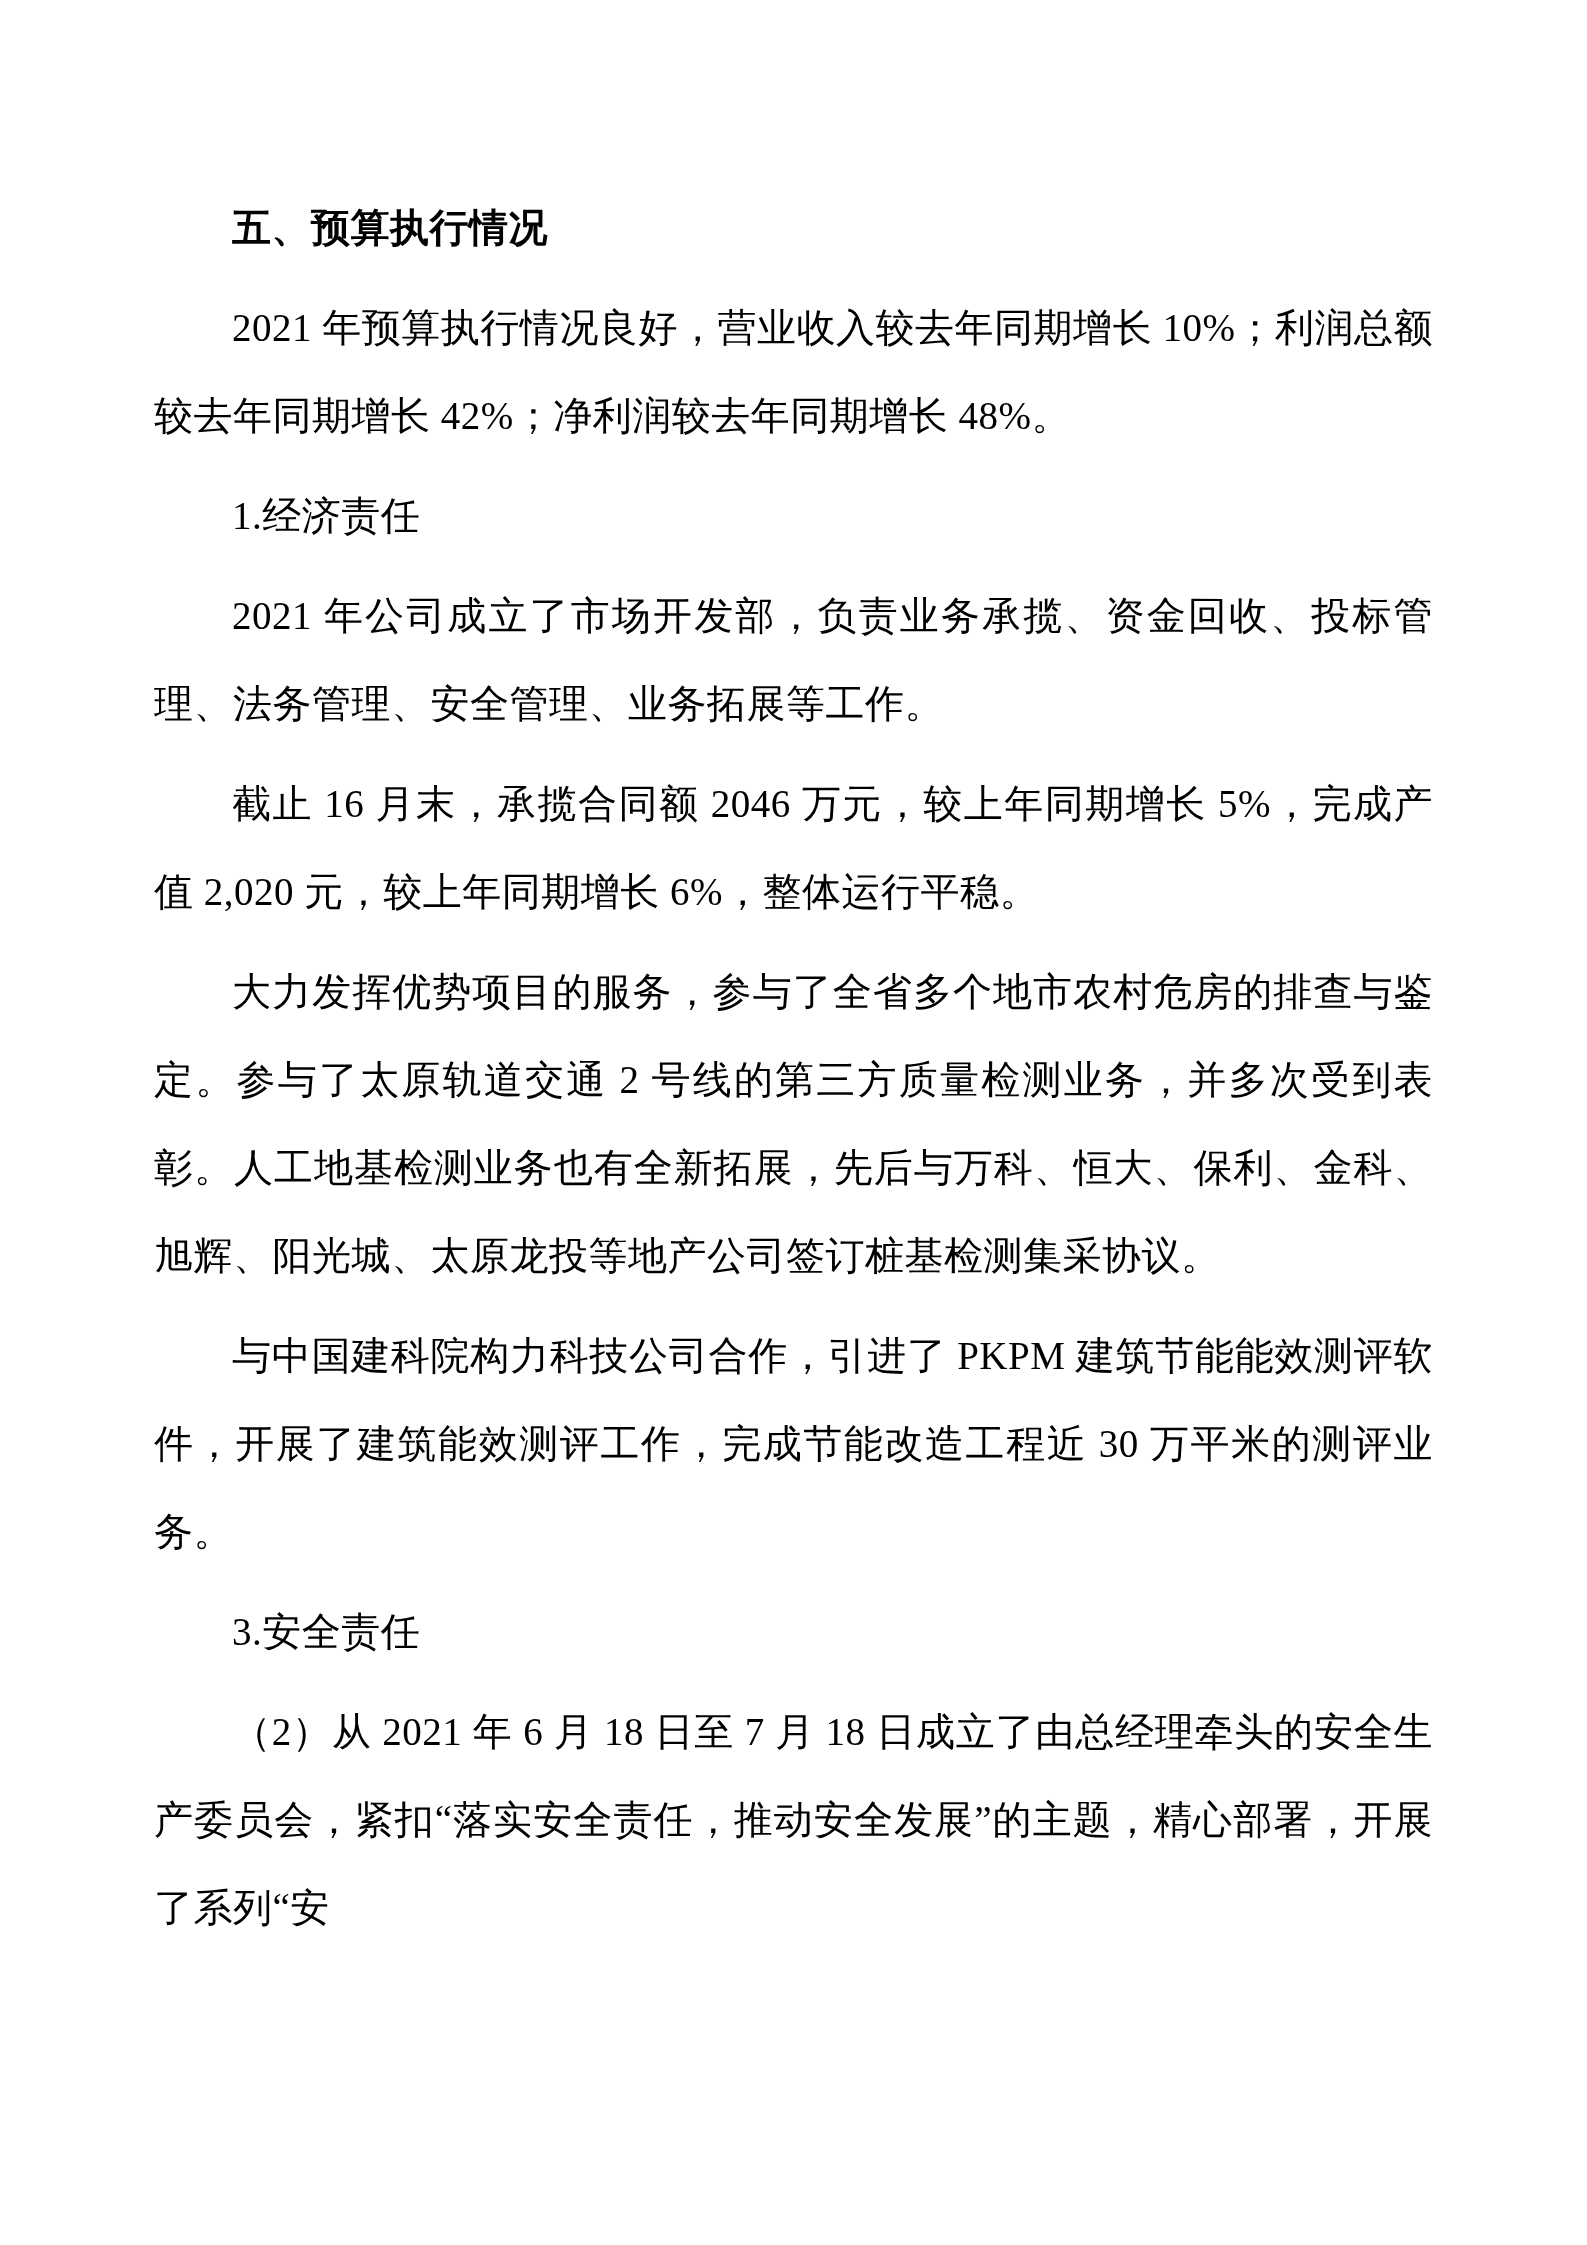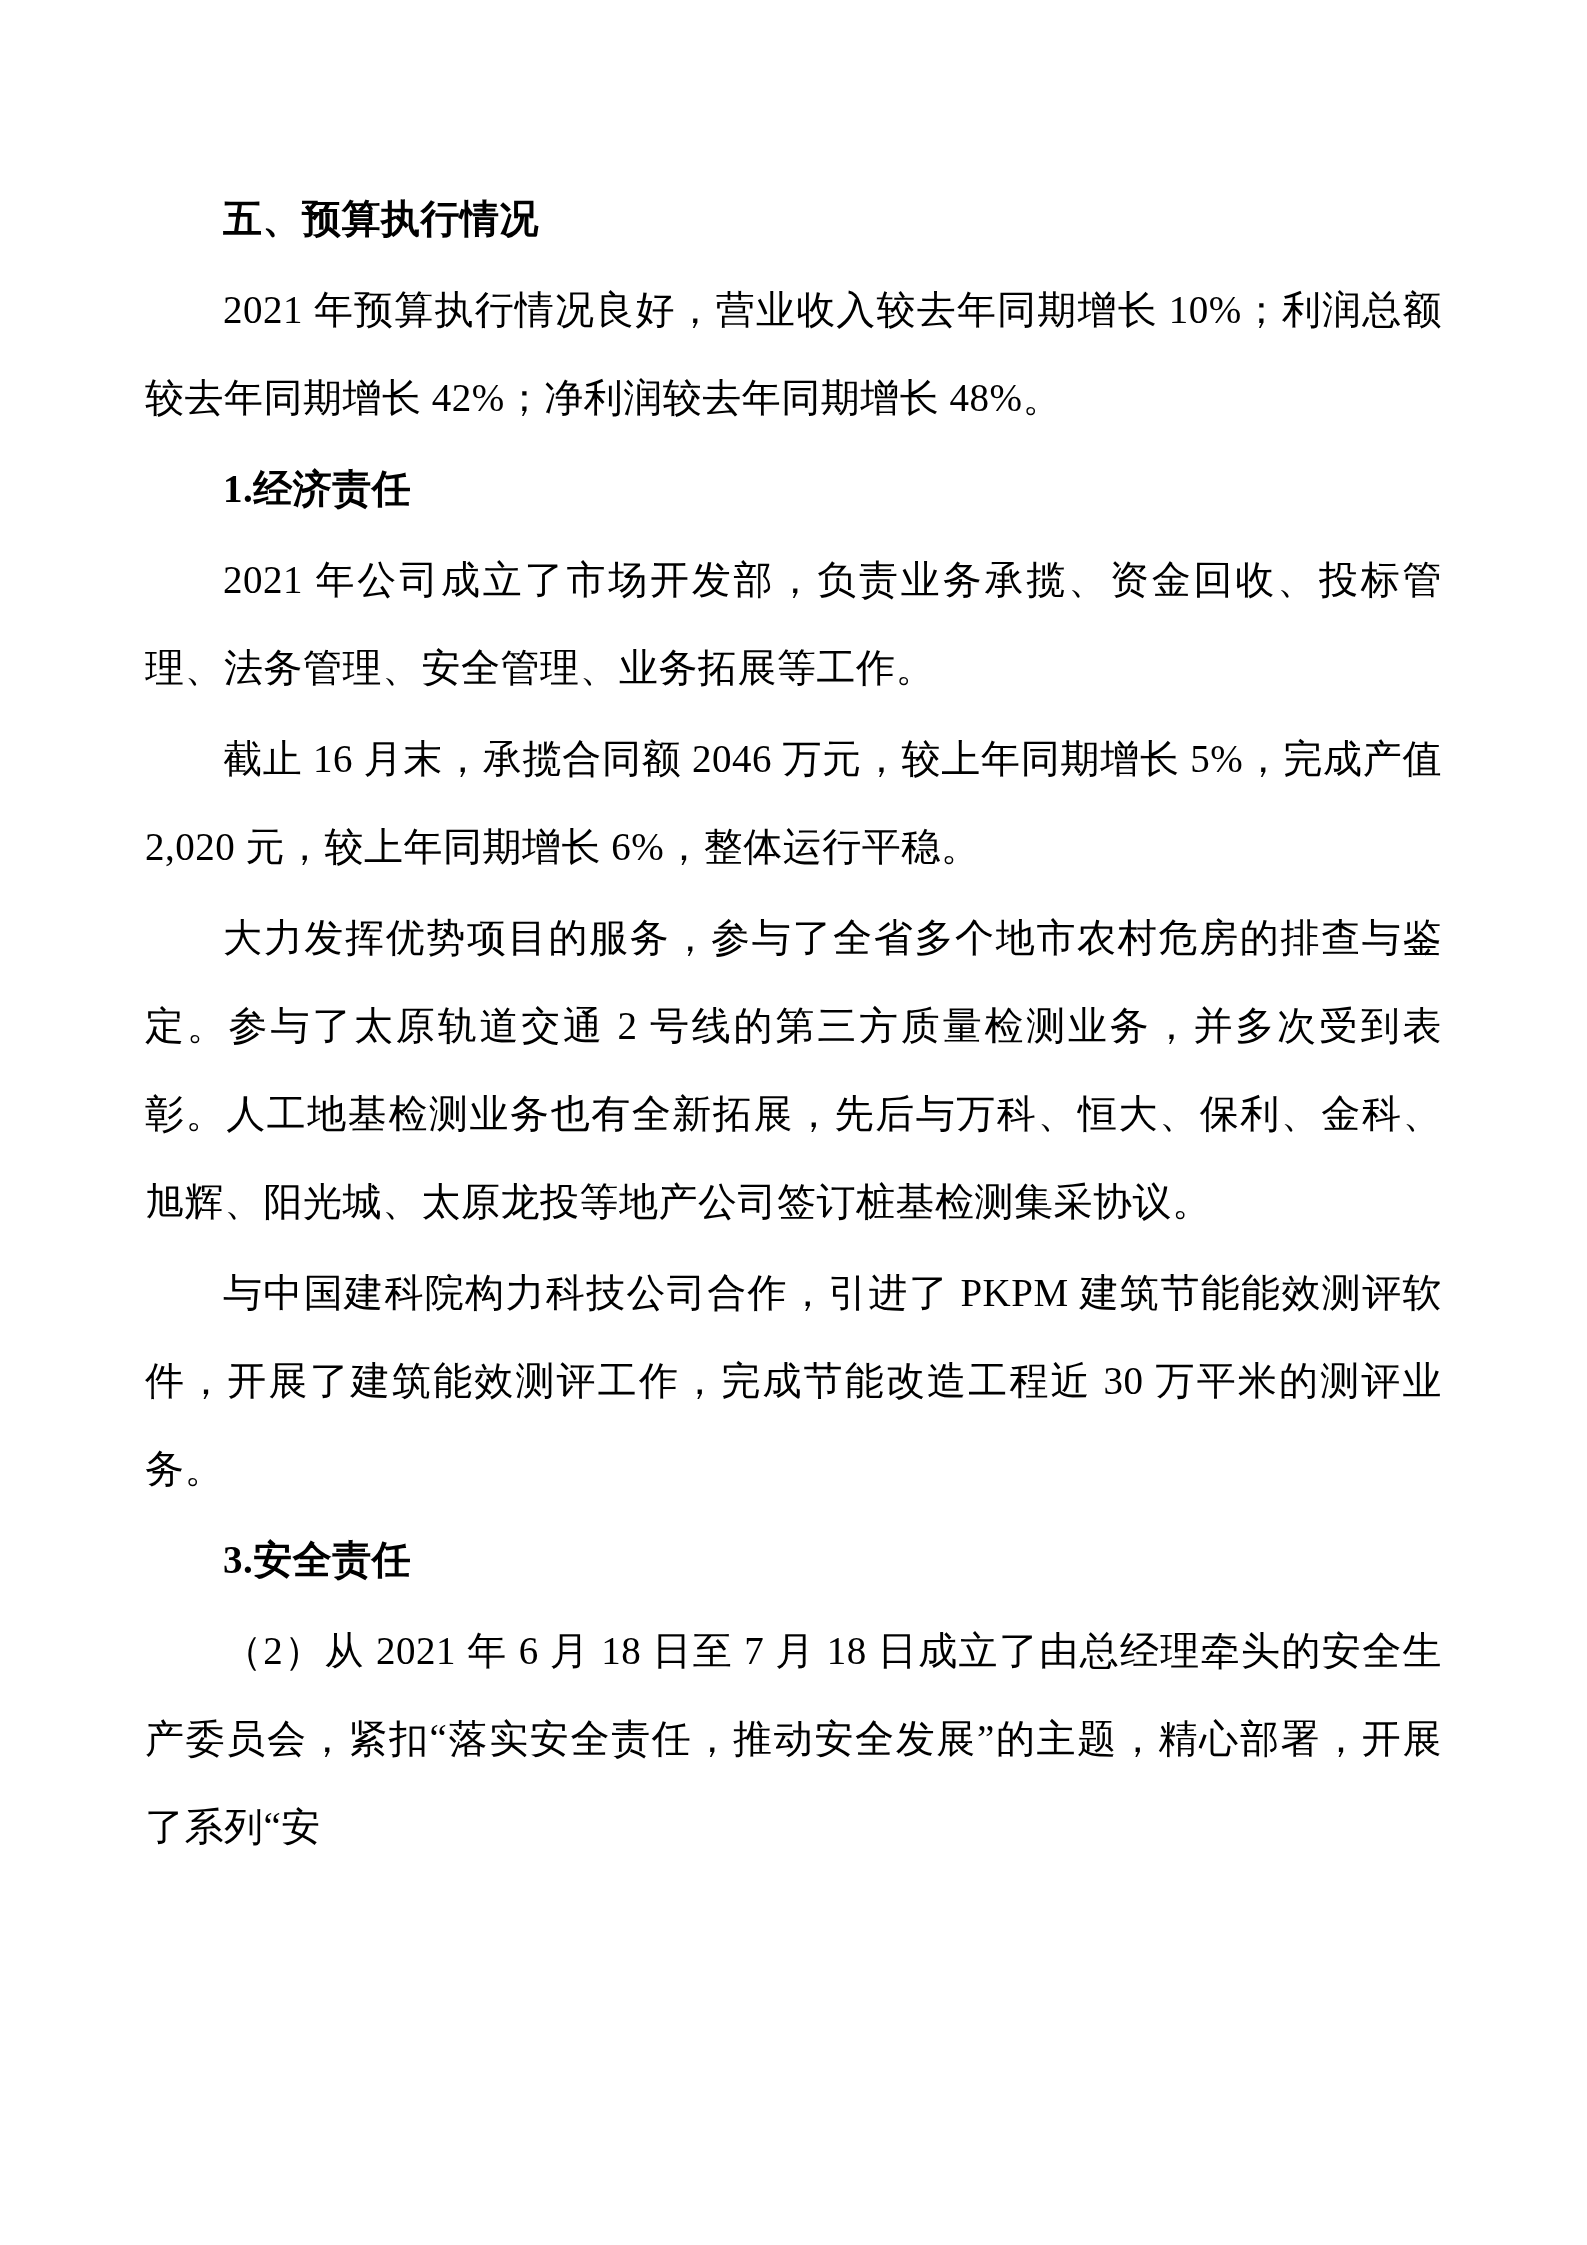--- a/index.html
+++ b/index.html
@@ -15,36 +15,36 @@
     color: #000000;
     overflow: hidden;
   }
   .page-content {
     position: absolute;
     left: 142px;
     top: 172px;
     width: 1303px;
   }
   .block {
-    margin: 3px;
+    margin: 12px;
     padding: 0;
     font-size: 39px;
     line-height: 88px;
     text-indent: 2em;
     letter-spacing: 0.5px;
   }
   .para {
     text-align: justify;
     text-justify: inter-ideograph;
   }
   .heading {
     font-weight: bold;
   }
   .subheading {
-    font-weight: bold;
+    font-weight: normal;
   }
 </style>
 </head>
 <body>
 
 <div class="page-content">
   <p class="block heading">五、预算执行情况</p>
   <p class="block para">2021 年预算执行情况良好，营业收入较去年同期增长 10%；利润总额较去年同期增长 42%；净利润较去年同期增长 48%。</p>
   <p class="block subheading">1.经济责任</p>
   <p class="block para">2021 年公司成立了市场开发部，负责业务承揽、资金回收、投标管理、法务管理、安全管理、业务拓展等工作。</p>

